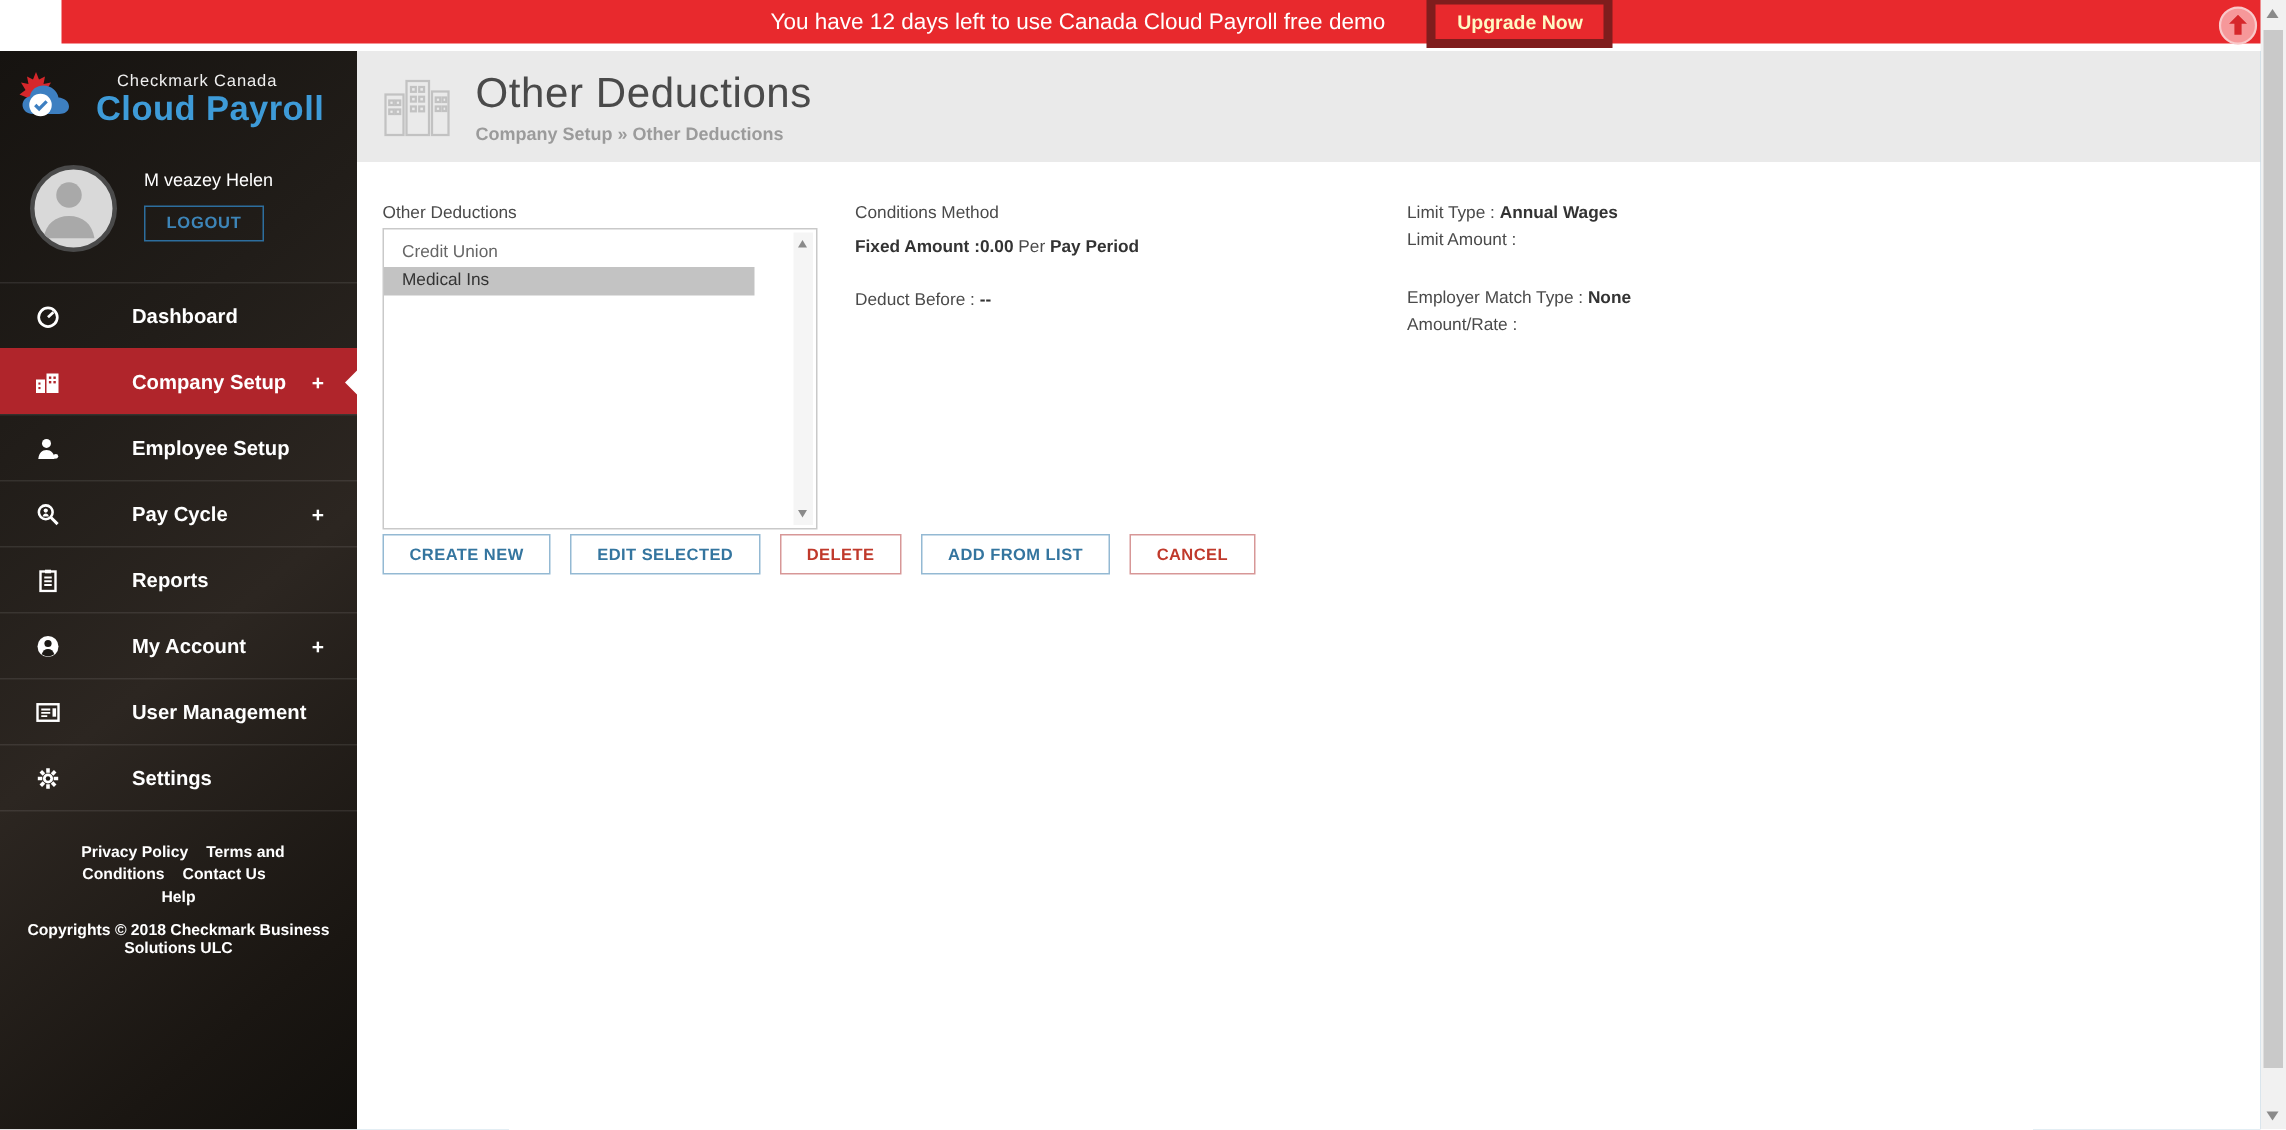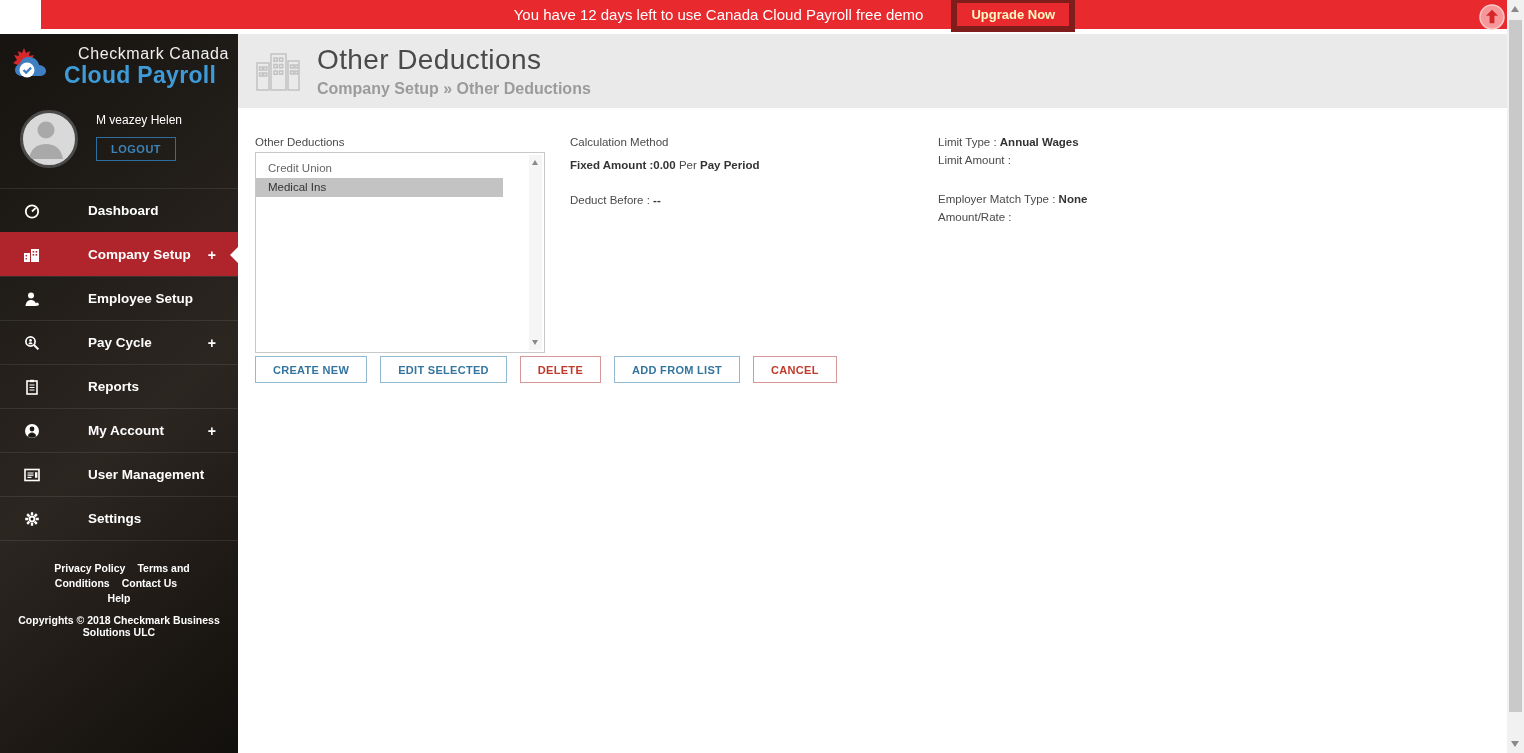--- a/index.html
+++ b/index.html
@@ -13,21 +13,21 @@
   .upgrade-btn{margin-left:28px;background:transparent;border:6px solid #7f1d1d;color:#fef9c3;
                font-weight:bold;font-size:13px;padding:4px 14px;cursor:pointer;
                font-family:"Liberation Sans",sans-serif;}
   .scrolltop{position:absolute;top:4px;right:19px;width:26px;height:26px;cursor:pointer;z-index:6;}
 
   
   .sidebar{position:absolute;left:0;top:34px;width:238px;height:719px;color:#fff;
            background:linear-gradient(140deg,#161310 0%,#211d19 30%,#2c2621 55%,#1a1612 85%,#12100d 100%);}
   .brand{display:flex;align-items:center;padding:9px 0 6px 10px;height:46px;}
   .brand-text{margin-left:4px;}
-  .brand-top{font-size:16px;color:#f0f0f0;letter-spacing:.6px;margin-left:14px;}
+  .brand-top{font-size:11px;color:#f0f0f0;letter-spacing:.6px;margin-left:14px;}
   .brand-bottom{font-size:23px;font-weight:bold;color:#3e9bd8;line-height:1.05;letter-spacing:.3px;}
   .user{display:flex;align-items:flex-start;padding:15px 0 18px 20px;}
   .avatar{width:52px;height:52px;border-radius:50%;background:#d9d9d9;border:3px solid #4a4a4a;overflow:hidden;flex:0 0 auto;}
   .user-info{margin-left:18px;padding-top:3px;}
   .user-name{font-size:12px;font-weight:normal;color:#fff;}
   .logout{margin-top:10px;border:1px solid #2d6e9e;color:#3d85b8;background:transparent;
           font-size:11px;font-weight:bold;padding:5px 14px;letter-spacing:.5px;cursor:pointer;
           font-family:"Liberation Sans",sans-serif;}
   .menu{margin-top:2px;}
   .mi{position:relative;height:43px;display:flex;align-items:center;
@@ -41,21 +41,21 @@
       border-top:8px solid transparent;border-bottom:8px solid transparent;border-right:8px solid #ffffff;}
   .side-links{margin-top:20px;text-align:center;font-size:10.5px;font-weight:bold;line-height:15px;}
   .side-links span{margin:0 6px;cursor:pointer;}
   .copyright{margin-top:8px;text-align:center;font-size:10.5px;font-weight:bold;color:#fff;}
 
   
   .main{position:absolute;left:238px;top:34px;width:1269px;height:719px;background:#0369a1;}
   .page-header{height:74px;background:#eaeaea;display:flex;align-items:center;padding-left:17px;}
   .hdr-text{margin-left:16px;}
   .page-title{font-size:28px;color:#4a4a4a;letter-spacing:.4px;}
-  .breadcrumb{font-size:16px;color:#9b9b9b;font-weight:bold;margin-top:4px;}
+  .breadcrumb{font-size:12px;color:#9b9b9b;font-weight:bold;margin-top:4px;}
 
   .content{position:relative;height:645px;background:#fff;font-size:11.5px;color:#4a4a4a;}
   .list-label{position:absolute;left:17px;top:28px;}
   .listbox{position:absolute;left:17px;top:44px;width:290px;height:201px;border:1px solid #c9c9c9;
            background:#fff;box-sizing:border-box;padding-top:6px;}
   .row{width:247px;height:19px;line-height:19px;padding-left:12px;font-size:11.5px;color:#666;
        box-sizing:border-box;cursor:pointer;}
   .row.alt{background:#f8f8f8;}
   .row.selected{background:#c3c3c3;color:#333;}
   .lb-scroll{position:absolute;right:2px;top:2px;bottom:2px;width:13px;background:#f5f5f5;cursor:pointer;}
@@ -265,21 +265,21 @@
 
       <div class="listbox">
         <div class="row">Credit Union</div>
         <div class="row selected">Medical Ins</div>
         <div class="lb-scroll">
           <div class="lb-up"></div>
           <div class="lb-dn"></div>
         </div>
       </div>
 
-      <div class="tline" style="left:332px;top:28px;">Calculation Method</div>
+      <div class="tline" style="left:332px;top:28px;">Conditions Method</div>
       <div class="tline" style="left:332px;top:51px;">
         <b>Fixed Amount</b>
         <b>:0.00</b>
         <span>Per</span>
         <b>Pay Period</b>
       </div>
       <div class="tline" style="left:332px;top:86px;">
         <span>Deduct Before :</span>
         <b>--</b>
       </div>

